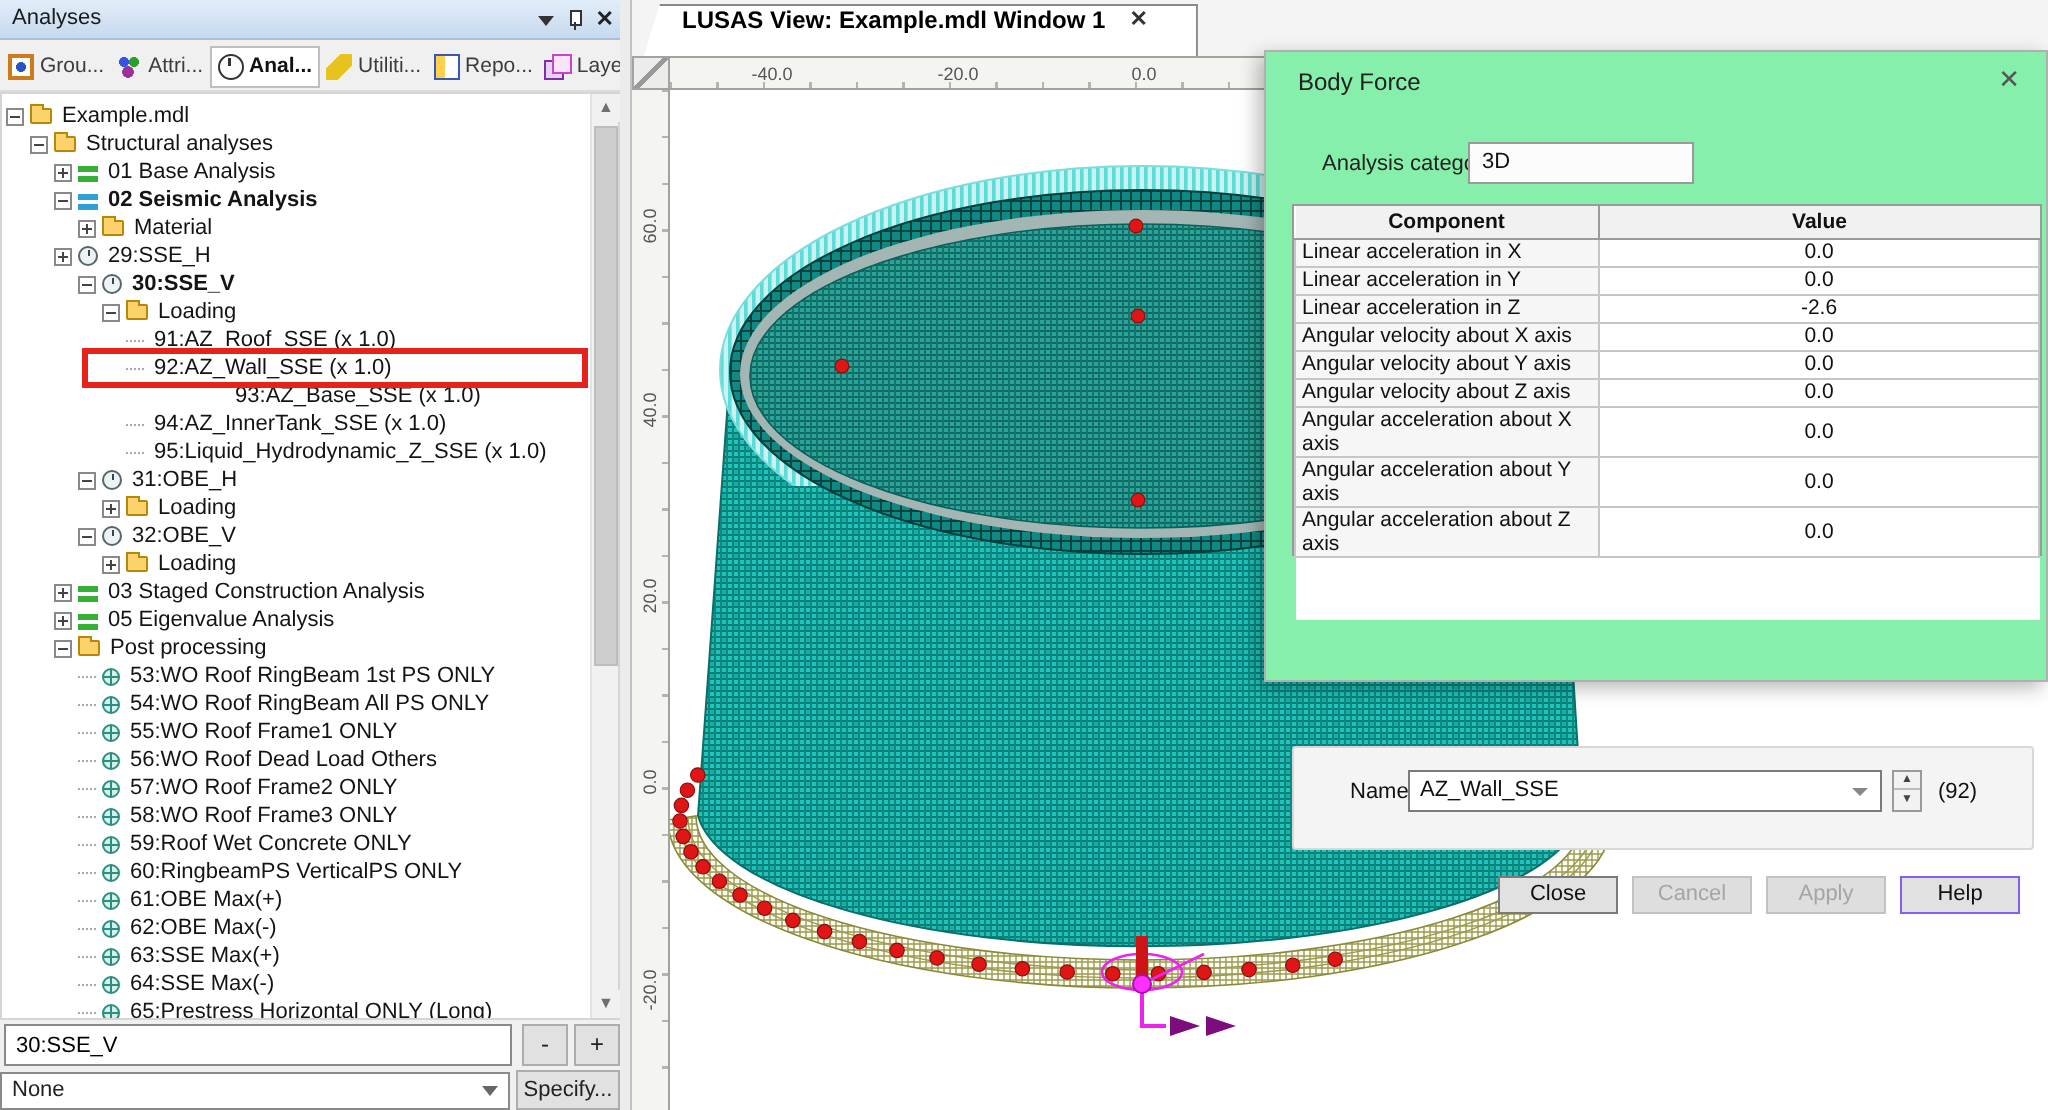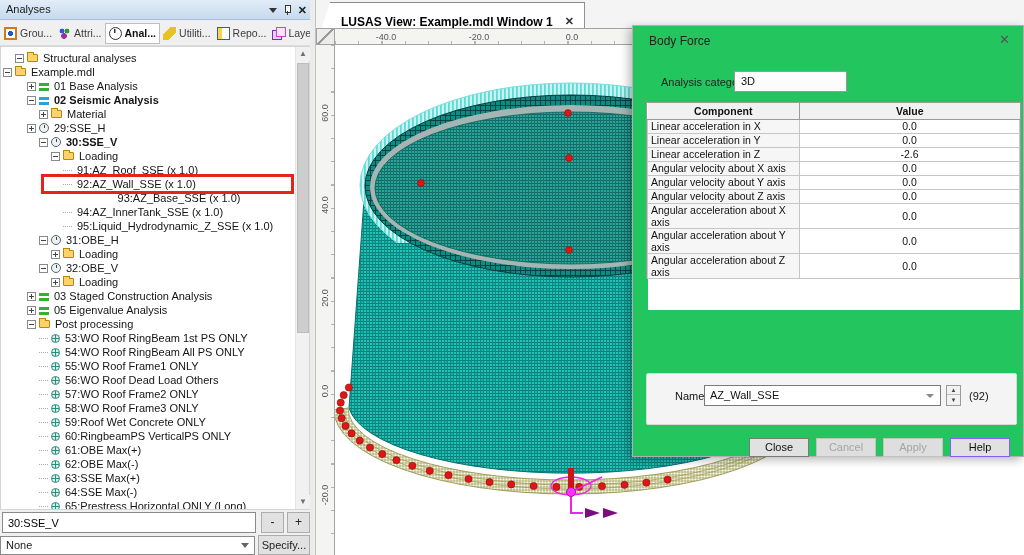--- a/index.html
+++ b/index.html
@@ -75,38 +75,38 @@
   .sel-dd{position:absolute;left:0;top:536px;width:255px;height:19px;background:#fff;border:1px solid #8a8a8a;
     font-size:11px;line-height:17px;padding-left:5px;color:#222;}
   .sel-dd .ddchev{position:absolute;right:5px;top:6px;width:0;height:0;border-left:4px solid transparent;border-right:4px solid transparent;border-top:5px solid #666;}
   .btn-specify{left:258px;top:535px;width:52px;height:20px;font-size:11px;line-height:18px;}
 
   .splitter{position:absolute;left:310px;top:0;width:6px;height:555px;background:#ececec;border-right:1px solid #c2c2c2;}
 
   
   .view-tabstrip{position:absolute;left:316px;top:0;width:708px;height:28px;background:#f4f4f4;}
   .view-tab{position:absolute;left:2px;top:2px;height:38px;background:#fff;border:1px solid #8a8a8a;border-bottom:none;
-    clip-path:polygon(12px 0,100% 0,100% 100%,0 100%);display:flex;align-items:center;
-    padding:0 10px 0 22px;font-weight:bold;font-size:12px;color:#000;}
+    clip-path:polygon(12px 0,100% 0,100% 100%,0 100%);display:flex;align-items:flex-start;
+    padding:0 24px 0 22px;font-weight:bold;font-size:12px;color:#000;}
   .tab-close{margin-left:12px;font-weight:bold;font-size:11px;color:#333;}
   .corner{position:absolute;left:316px;top:28px;width:19px;height:17px;background:#ececea;border:1px solid #a2a2a2;
     background-image:linear-gradient(135deg,transparent 45%,#999 45% 55%,transparent 55%);}
   .hruler{position:absolute;left:335px;top:28px;width:689px;height:17px;background:#f4f4f1;
     border-top:1px solid #a2a2a2;border-bottom:1px solid #a2a2a2;
     background-image:repeating-linear-gradient(to right,#b5b5b0 0 1px,transparent 1px 23.25px);
     background-size:100% 3px;background-position:0 100%;background-repeat:no-repeat;}
   .vruler{position:absolute;left:316px;top:45px;width:19px;height:510px;background:#f4f4f1;border-right:1px solid #a2a2a2;
     background-image:repeating-linear-gradient(to bottom,#b5b5b0 0 1px,transparent 1px 23.25px);
     background-size:3px 100%;background-position:100% 0;background-repeat:no-repeat;}
   .rlabel{position:absolute;font-size:9px;color:#555;transform:translate(-50%,-50%);white-space:nowrap;}
   .rlabel.v{left:9px;transform:translate(-50%,-50%) rotate(-90deg);}
   .canvas{position:absolute;left:335px;top:45px;width:689px;height:510px;background:#fff;overflow:hidden;}
 
   
-  .dialog{position:absolute;left:632px;top:25px;width:392px;height:432px;background:#22c55e;
+  .dialog{position:absolute;left:632px;top:25px;width:392px;height:316px;background:#86efac;
     border:1px solid #b0b0b0;box-shadow:-3px 3px 9px rgba(0,0,0,.28);z-index:20;font-size:11px;}
   .dlg-title{position:absolute;left:16px;top:8px;font-size:12px;color:#222;}
   .dlg-close{position:absolute;right:13px;top:7px;font-size:13px;color:#555;line-height:13px;}
   .dlg-cat-label{position:absolute;left:28px;top:50px;color:#222;}
   .dlg-cat-value{position:absolute;left:101px;top:45px;width:113px;height:21px;background:#fcfcfc;
     border:1px solid #9a9a9a;line-height:19px;padding-left:6px;}
   .dlg-table{position:absolute;left:13px;top:76px;width:375px;height:176px;background:#fff;border:1px solid #9a9a9a;}
   .dlg-table table{width:100%;border-collapse:collapse;font-size:10.5px;table-layout:fixed;}
   .dlg-table th{height:16px;background:#f1f1f1;border:1px solid #9a9a9a;border-top:none;font-weight:bold;text-align:center;}
   .dlg-table th:first-child{width:152px;border-left:none;}
@@ -164,29 +164,29 @@
           <span class="ticon reports-icon"></span>
           <span>Repo...</span>
         </div>
         <div class="ptab">
           <span class="ticon layers-icon"></span>
           <span>Layers</span>
         </div>
       </div>
     <div class="tree-wrap">
       <div class="tree" id="tree">
+          <div class="tree-row" style="padding-left: 2px;">
+            <span class="exp minus"></span>
+            <span class="ico folder"></span>
+            <span class="lbl">Example.mdl</span>
+          </div>
           <div class="tree-row" style="padding-left: 14px;">
             <span class="exp minus"></span>
             <span class="ico folder"></span>
             <span class="lbl">Structural analyses</span>
-          </div>
-          <div class="tree-row" style="padding-left: 2px;">
-            <span class="exp minus"></span>
-            <span class="ico folder"></span>
-            <span class="lbl">Example.mdl</span>
           </div>
           <div class="tree-row" style="padding-left: 26px;">
             <span class="exp plus"></span>
             <span class="ico bars-green"></span>
             <span class="lbl">01 Base Analysis</span>
           </div>
           <div class="tree-row bold" style="padding-left: 26px;">
             <span class="exp minus"></span>
             <span class="ico bars-blue"></span>
             <span class="lbl">02 Seismic Analysis</span>

